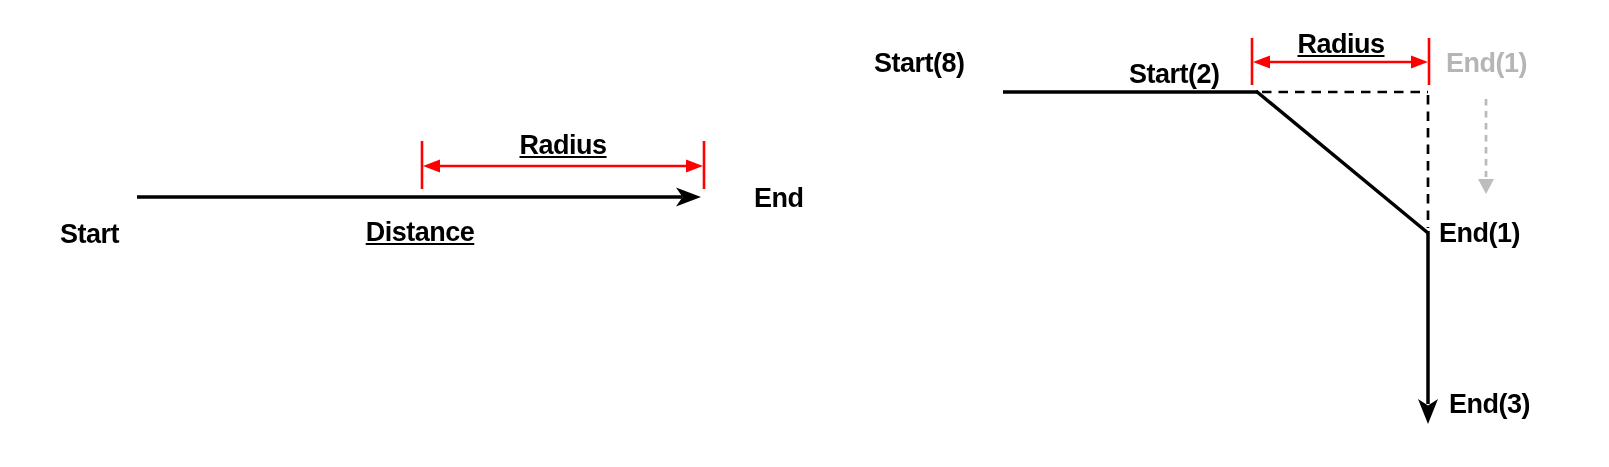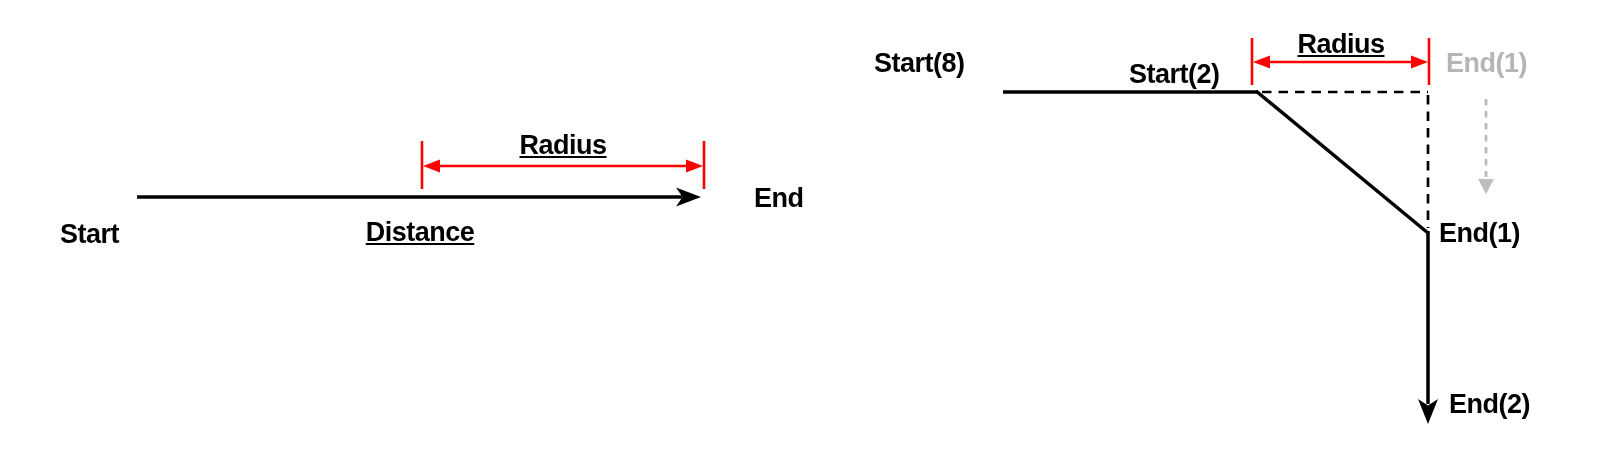--- a/index.html
+++ b/index.html
@@ -75,14 +75,14 @@
   <span class="lbl" style="left:60px; top:181px;margin-top:40px;">Start</span>
   <span class="lbl" style="left:714px; top:185px;margin-left:40px;">End</span>
   <span class="lbl center" style="left:420px; top:219px;">Distance</span>
   <span class="lbl center" style="left:563px; top:132px;">Radius</span>
 
   <span class="lbl" style="left:874px; top:50px;">Start(8)</span>
   <span class="lbl" style="left:1129px; top:50px;margin-top:11px;">Start(2)</span>
   <span class="lbl center" style="left:1341px; top:31px;">Radius</span>
   <span class="lbl ghost" style="left:1446px; top:50px;">End(1)</span>
   <span class="lbl" style="left:1439px; top:220px;">End(1)</span>
-  <span class="lbl" style="left:1449px; top:391px;">End(2)</span>
+  <span class="lbl" style="left:1449px; top:391px;">End(3)</span>
 </div>
 
 </body></html>

